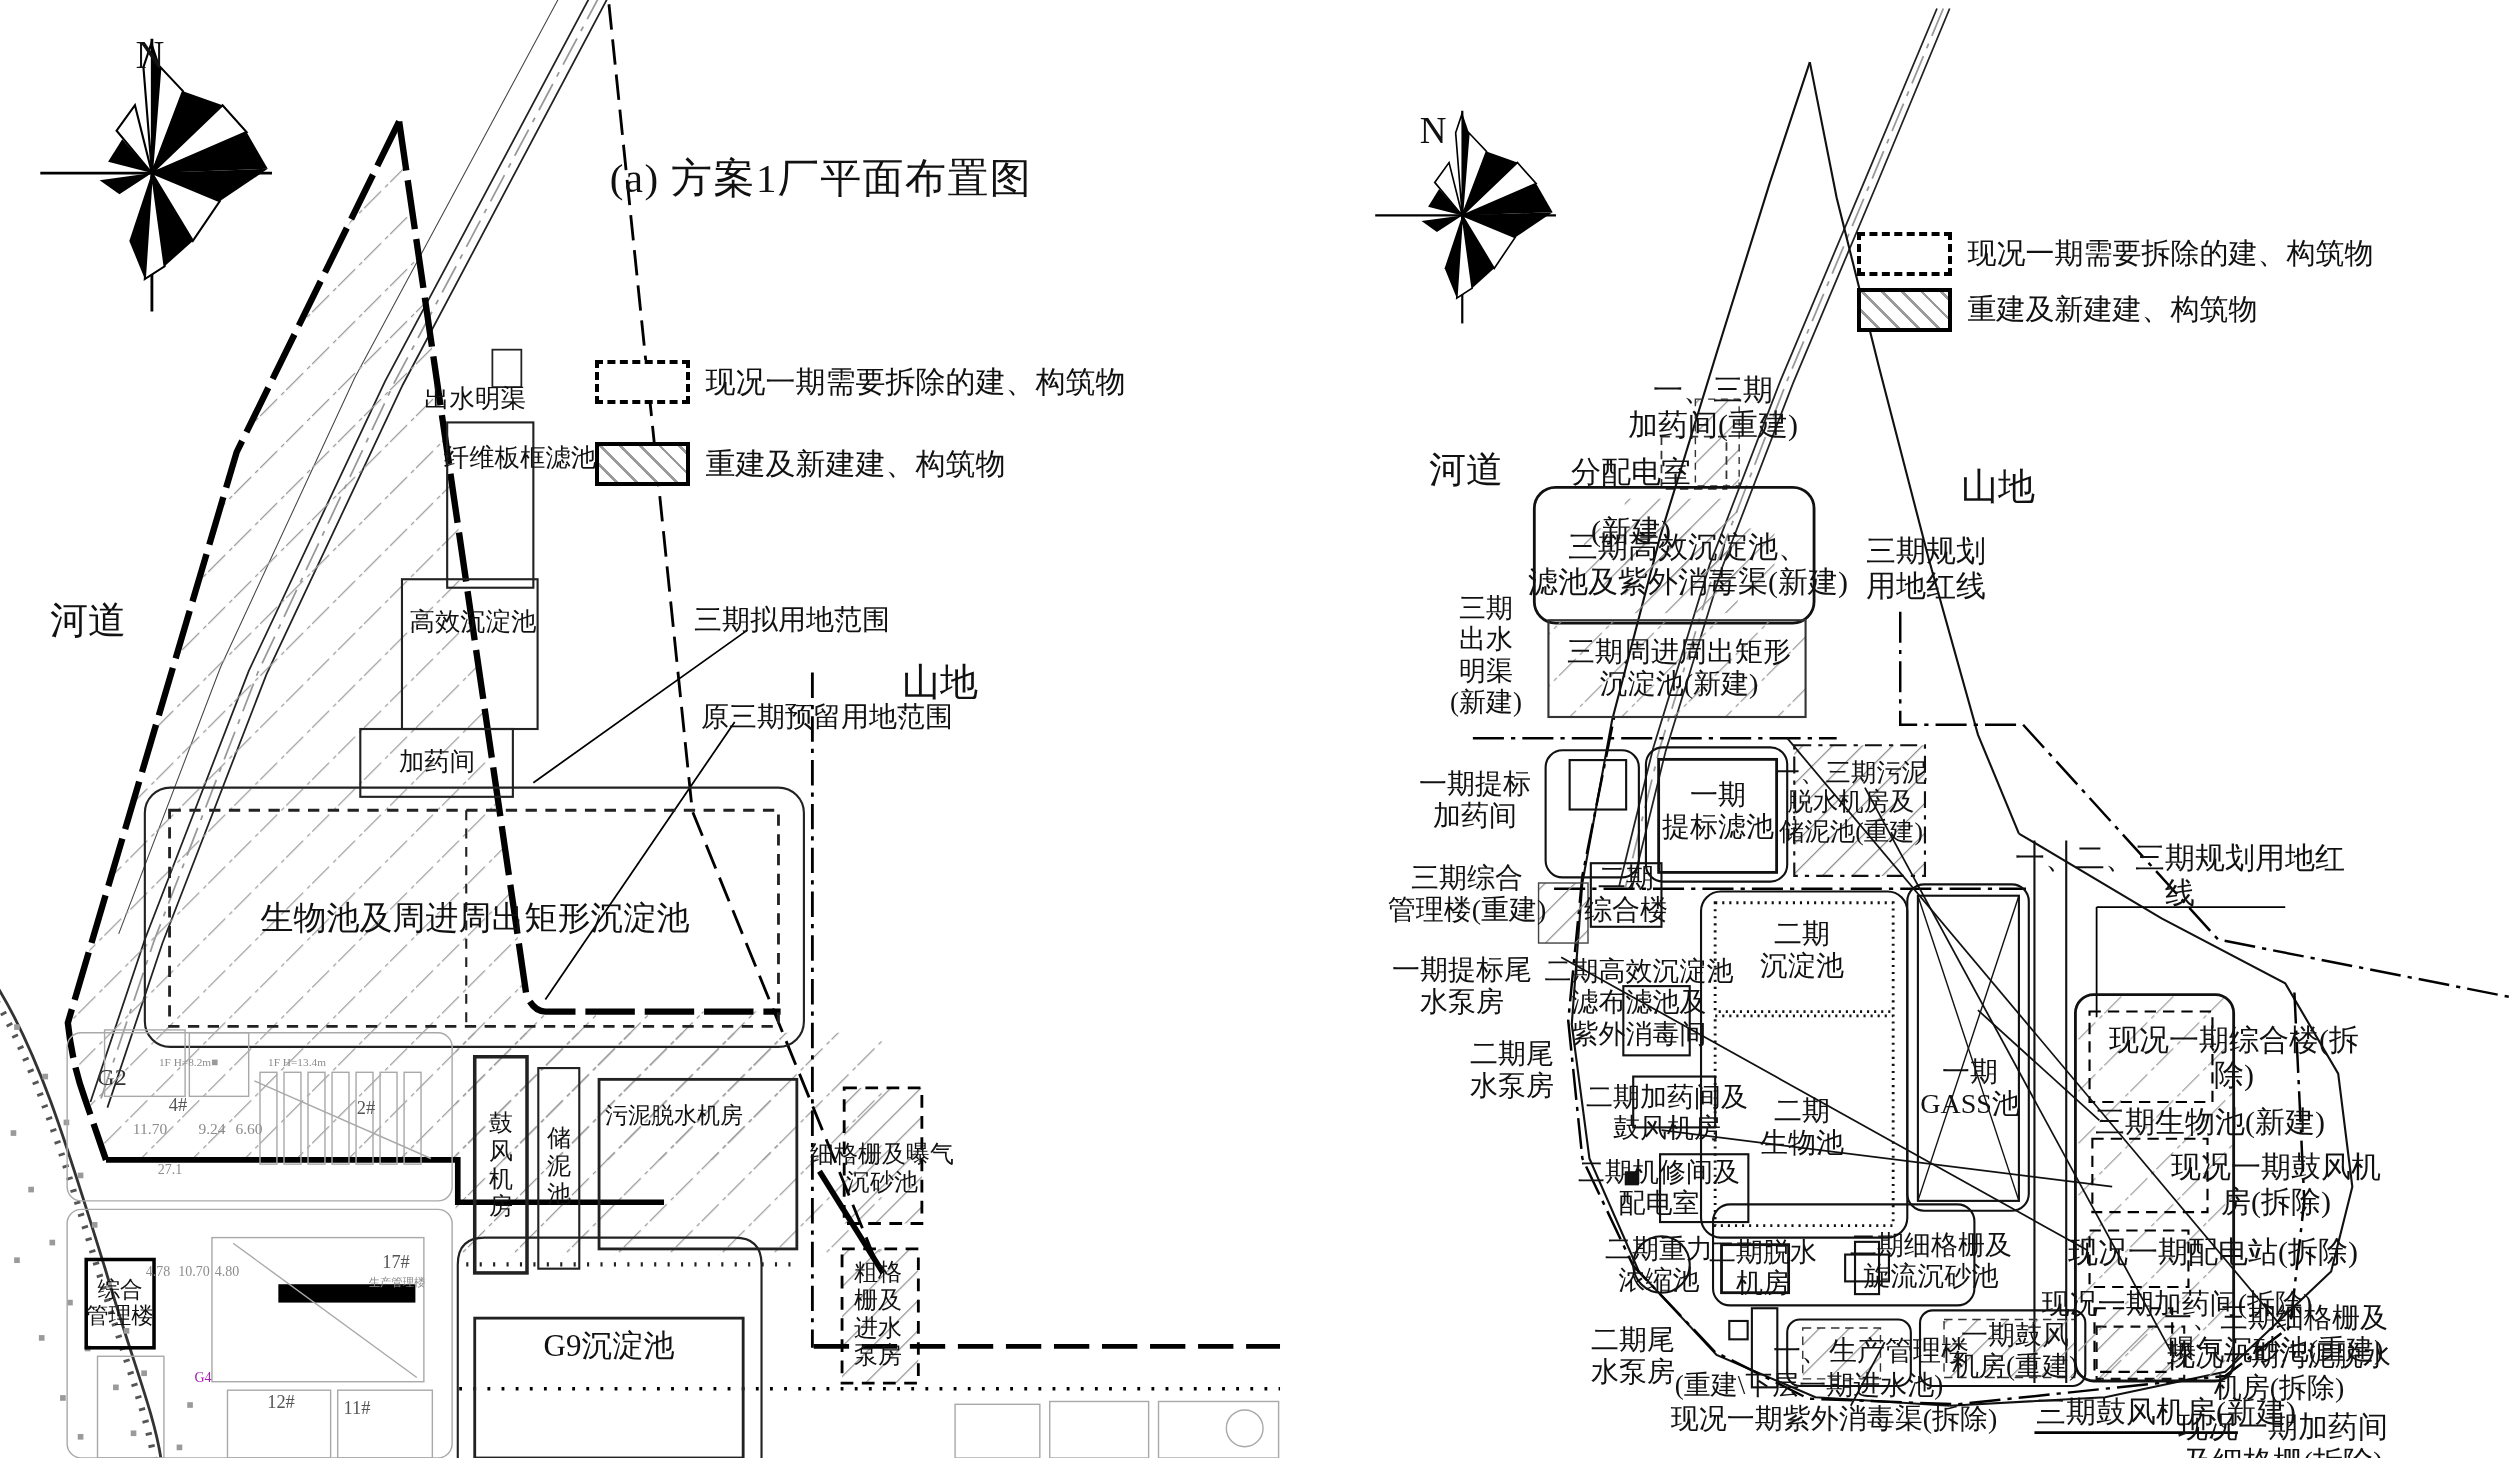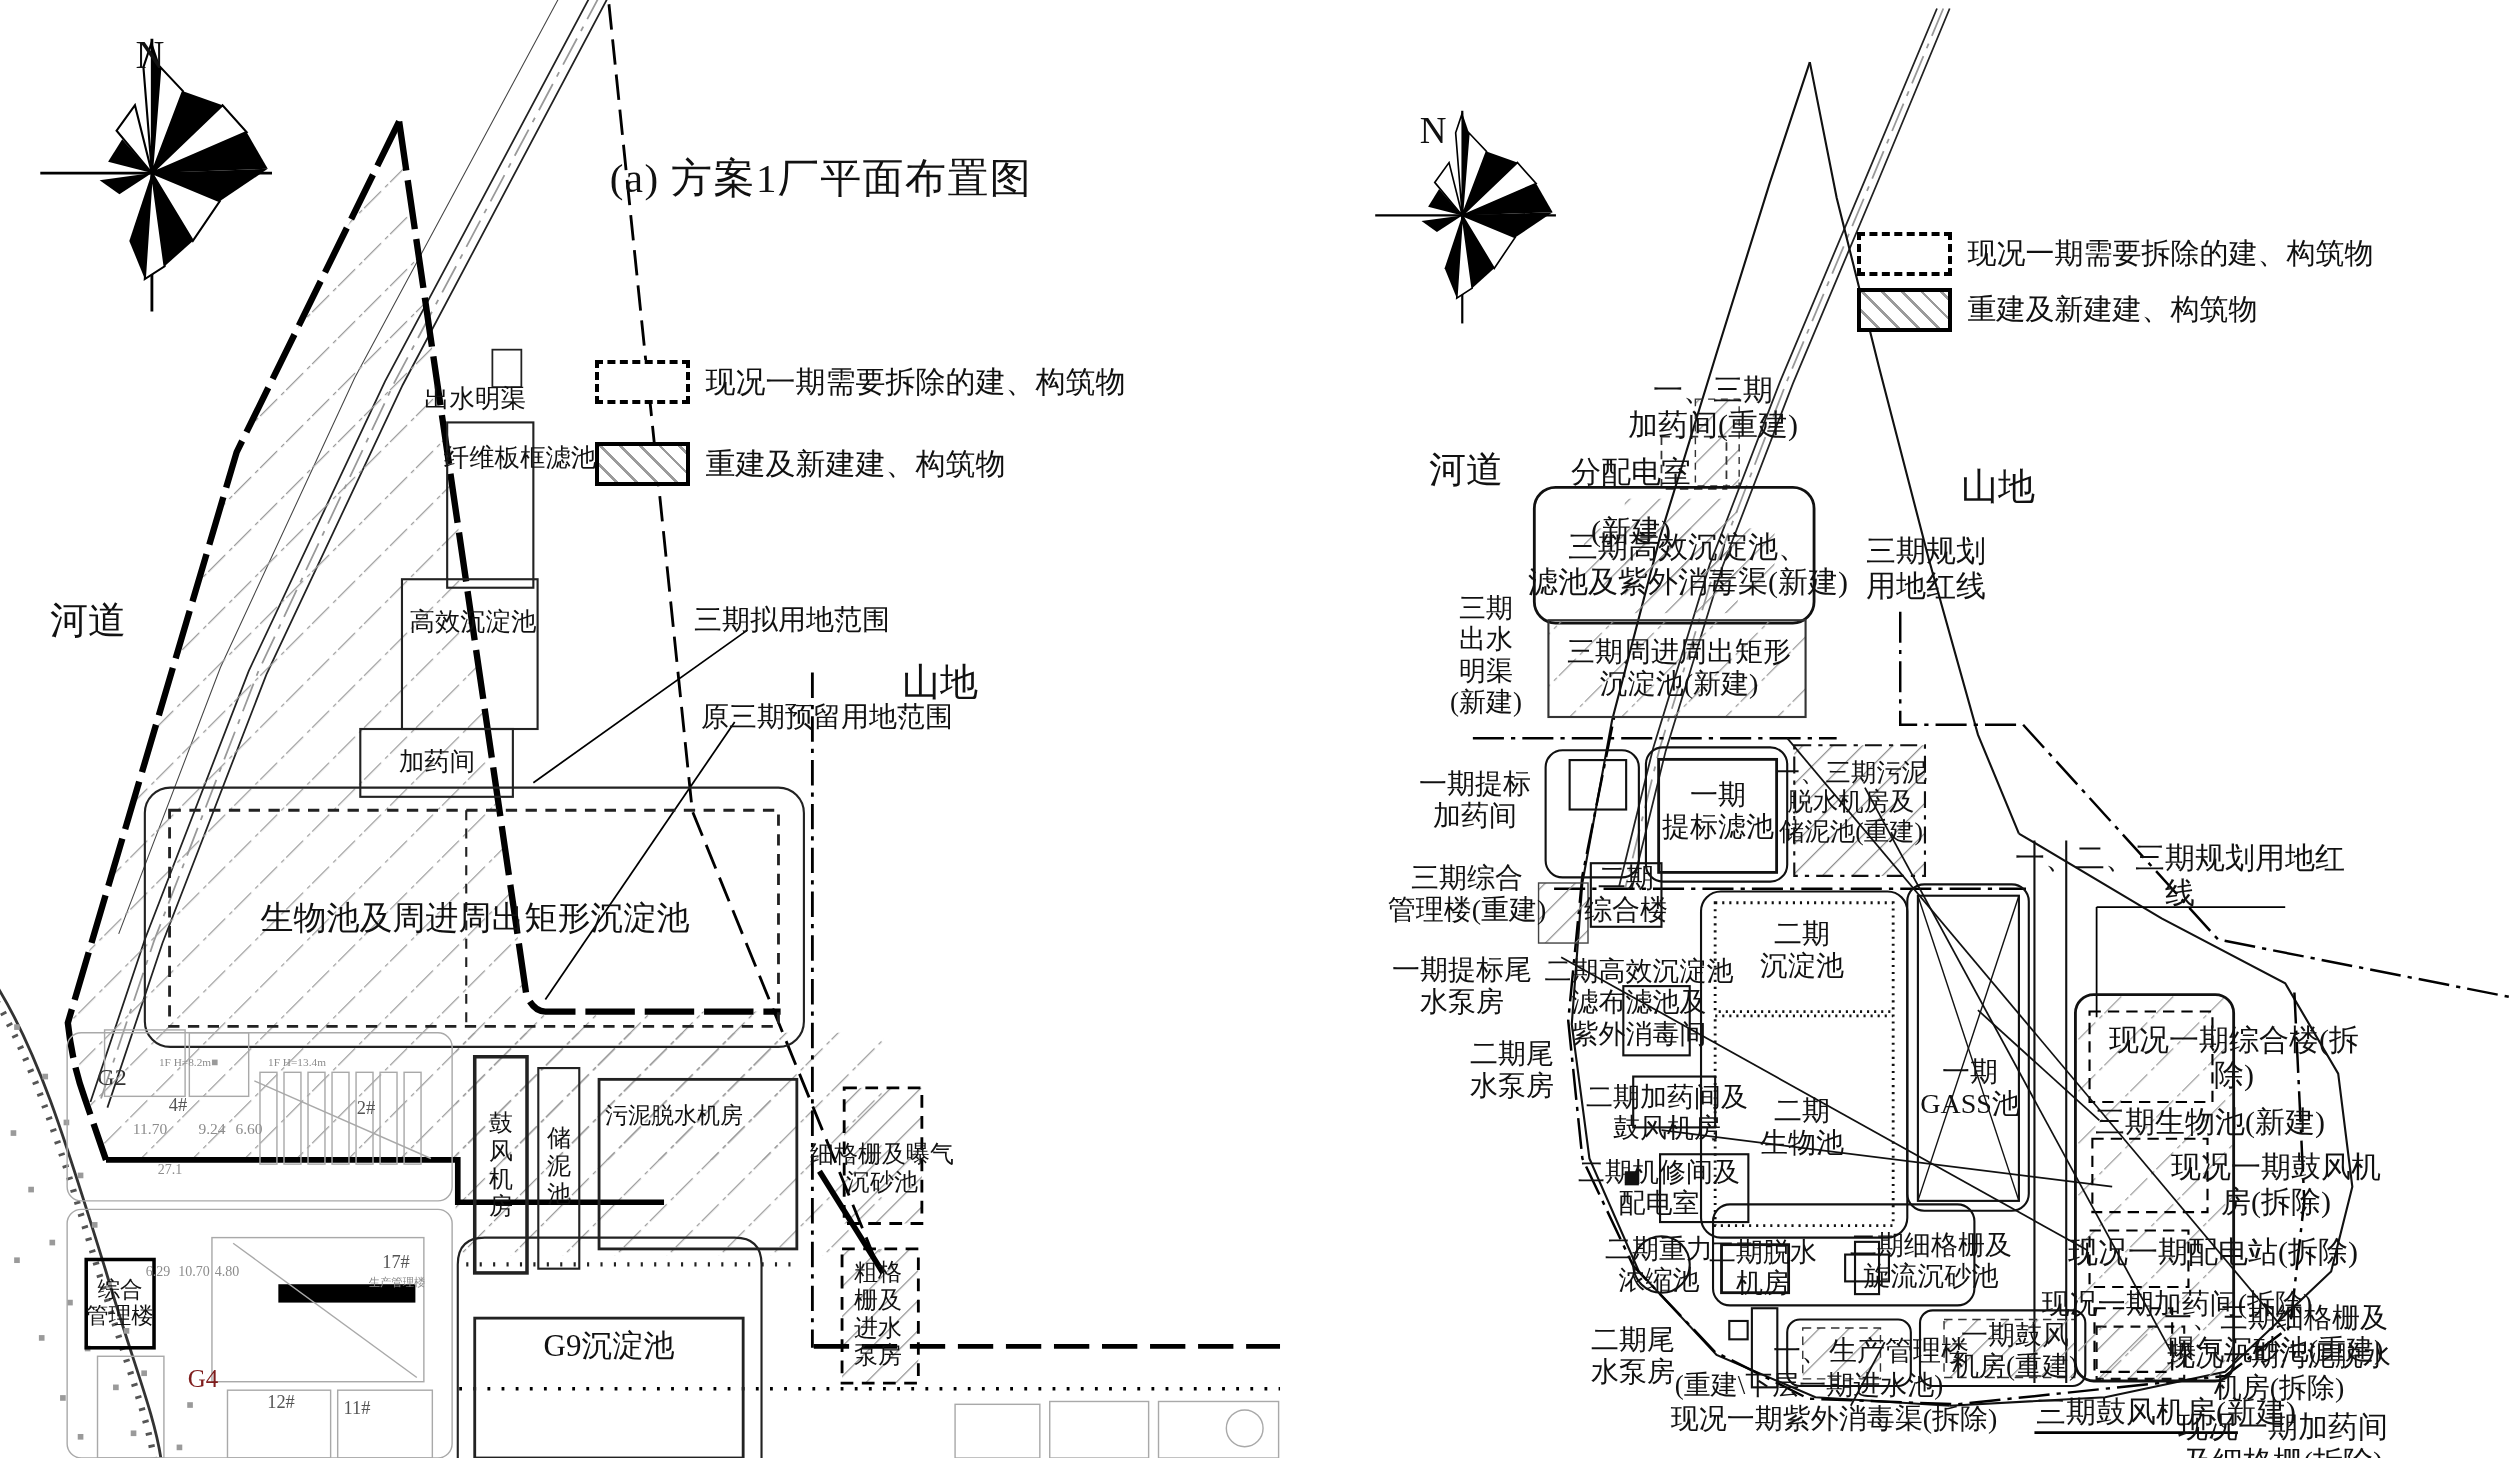--- a/index.html
+++ b/index.html
@@ -294,28 +294,28 @@
       <div class="lbl" style="left: 609px; top: 1346px; font-size: 31px;">G9沉淀池</div>
       <div class="lbl" style="left: 878px; top: 1315px; font-size: 24px;">粗格
 栅及
 进水
 泵房</div>
       <div class="lbl" style="left: 112px; top: 1078px; font-size: 24px; color: rgb(51, 51, 51); font-weight: 400;">G2</div>
       <div class="lbl" style="left: 178px; top: 1106px; font-size: 18.4px; color: rgb(85, 85, 85);">4#</div>
       <div class="lbl" style="left: 366px; top: 1109px; font-size: 18.4px; color: rgb(85, 85, 85);">2#</div>
       <div class="lbl" style="left: 396px; top: 1263px; font-size: 18.4px; color: rgb(85, 85, 85);">17#</div>
       <div class="lbl" style="left: 397px; top: 1283px; font-size: 11.3px; color: rgb(140, 140, 140);">生产管理楼</div>
-      <div class="lbl" style="left: 203px; top: 1378px; font-size: 25px; color: #7f1d1d;">G4</div>
+      <div class="lbl" style="left: 203px; top: 1378px; font-size: 14px; color: #a21caf;">G4</div>
       <div class="lbl" style="left: 281px; top: 1403px; font-size: 18.4px; color: rgb(85, 85, 85);">12#</div>
       <div class="lbl" style="left: 357px; top: 1409px; font-size: 18.4px; color: rgb(85, 85, 85);">11#</div>
       <div class="lbl" style="left: 150px; top: 1129px; font-size: 15.5px; color: rgb(140, 140, 140);">11.70</div>
       <div class="lbl" style="left: 212px; top: 1129px; font-size: 15.5px; color: rgb(140, 140, 140);">9.24</div>
       <div class="lbl" style="left: 249px; top: 1129px; font-size: 15.5px; color: rgb(140, 140, 140);">6.60</div>
       <div class="lbl" style="left: 170px; top: 1170px; font-size: 14px; color: rgb(140, 140, 140);">27.1</div>
-      <div class="lbl" style="left: 158px; top: 1272px; font-size: 14px; color: rgb(140, 140, 140);">6.29</div>
+      <div class="lbl" style="left: 158px; top: 1272px; font-size: 14px; color: rgb(140, 140, 140);">4.78</div>
       <div class="lbl" style="left: 194px; top: 1272px; font-size: 14px; color: rgb(140, 140, 140);">10.70</div>
       <div class="lbl" style="left: 227px; top: 1272px; font-size: 14px; color: rgb(140, 140, 140);">4.80</div>
       <div class="lbl" style="left: 185px; top: 1063px; font-size: 11.3px; color: rgb(140, 140, 140);">1F H=8.2m</div>
       <div class="lbl" style="left: 297px; top: 1063px; font-size: 11.3px; color: rgb(140, 140, 140);">1F H=13.4m</div>
       <div class="lbl" style="left: 1433px; top: 131px; font-size: 37px;">N</div>
       <div class="lbl" style="left: 1466px; top: 470px; font-size: 37px;">河道</div>
       <div class="lbl" style="left: 1998px; top: 487px; font-size: 37px;">山地</div>
       <div class="lbl" style="left: 1713px; top: 408px; font-size: 30px;">一、三期
 加药间(重建)</div>
       <div class="lbl" style="left: 1631px; top: 472px; font-size: 30px;">分配电室</div>

